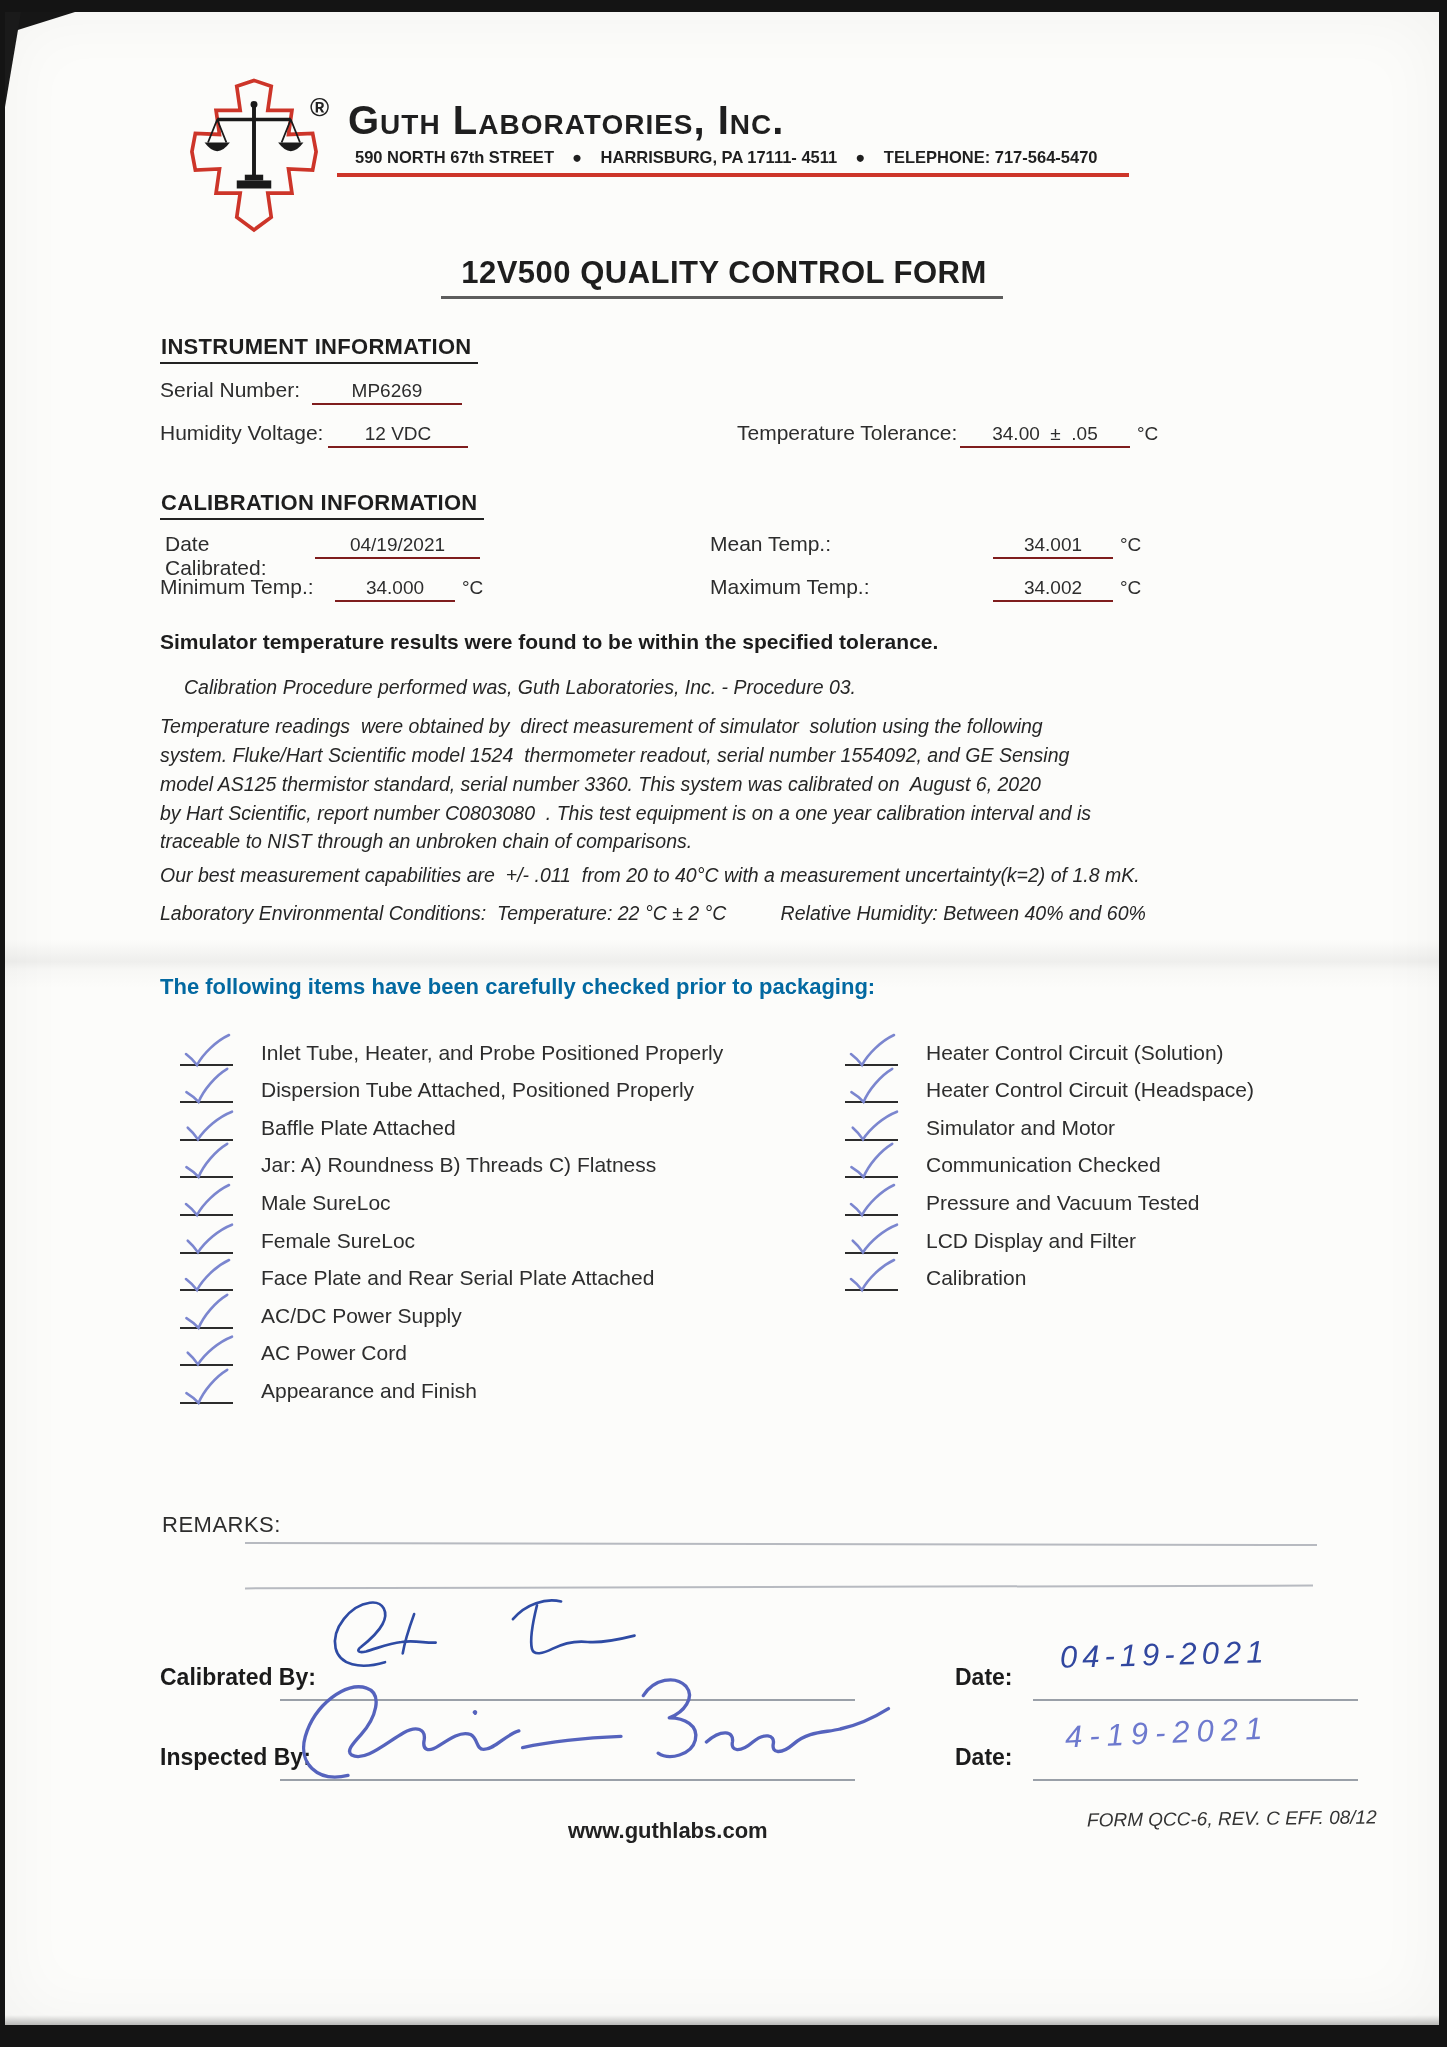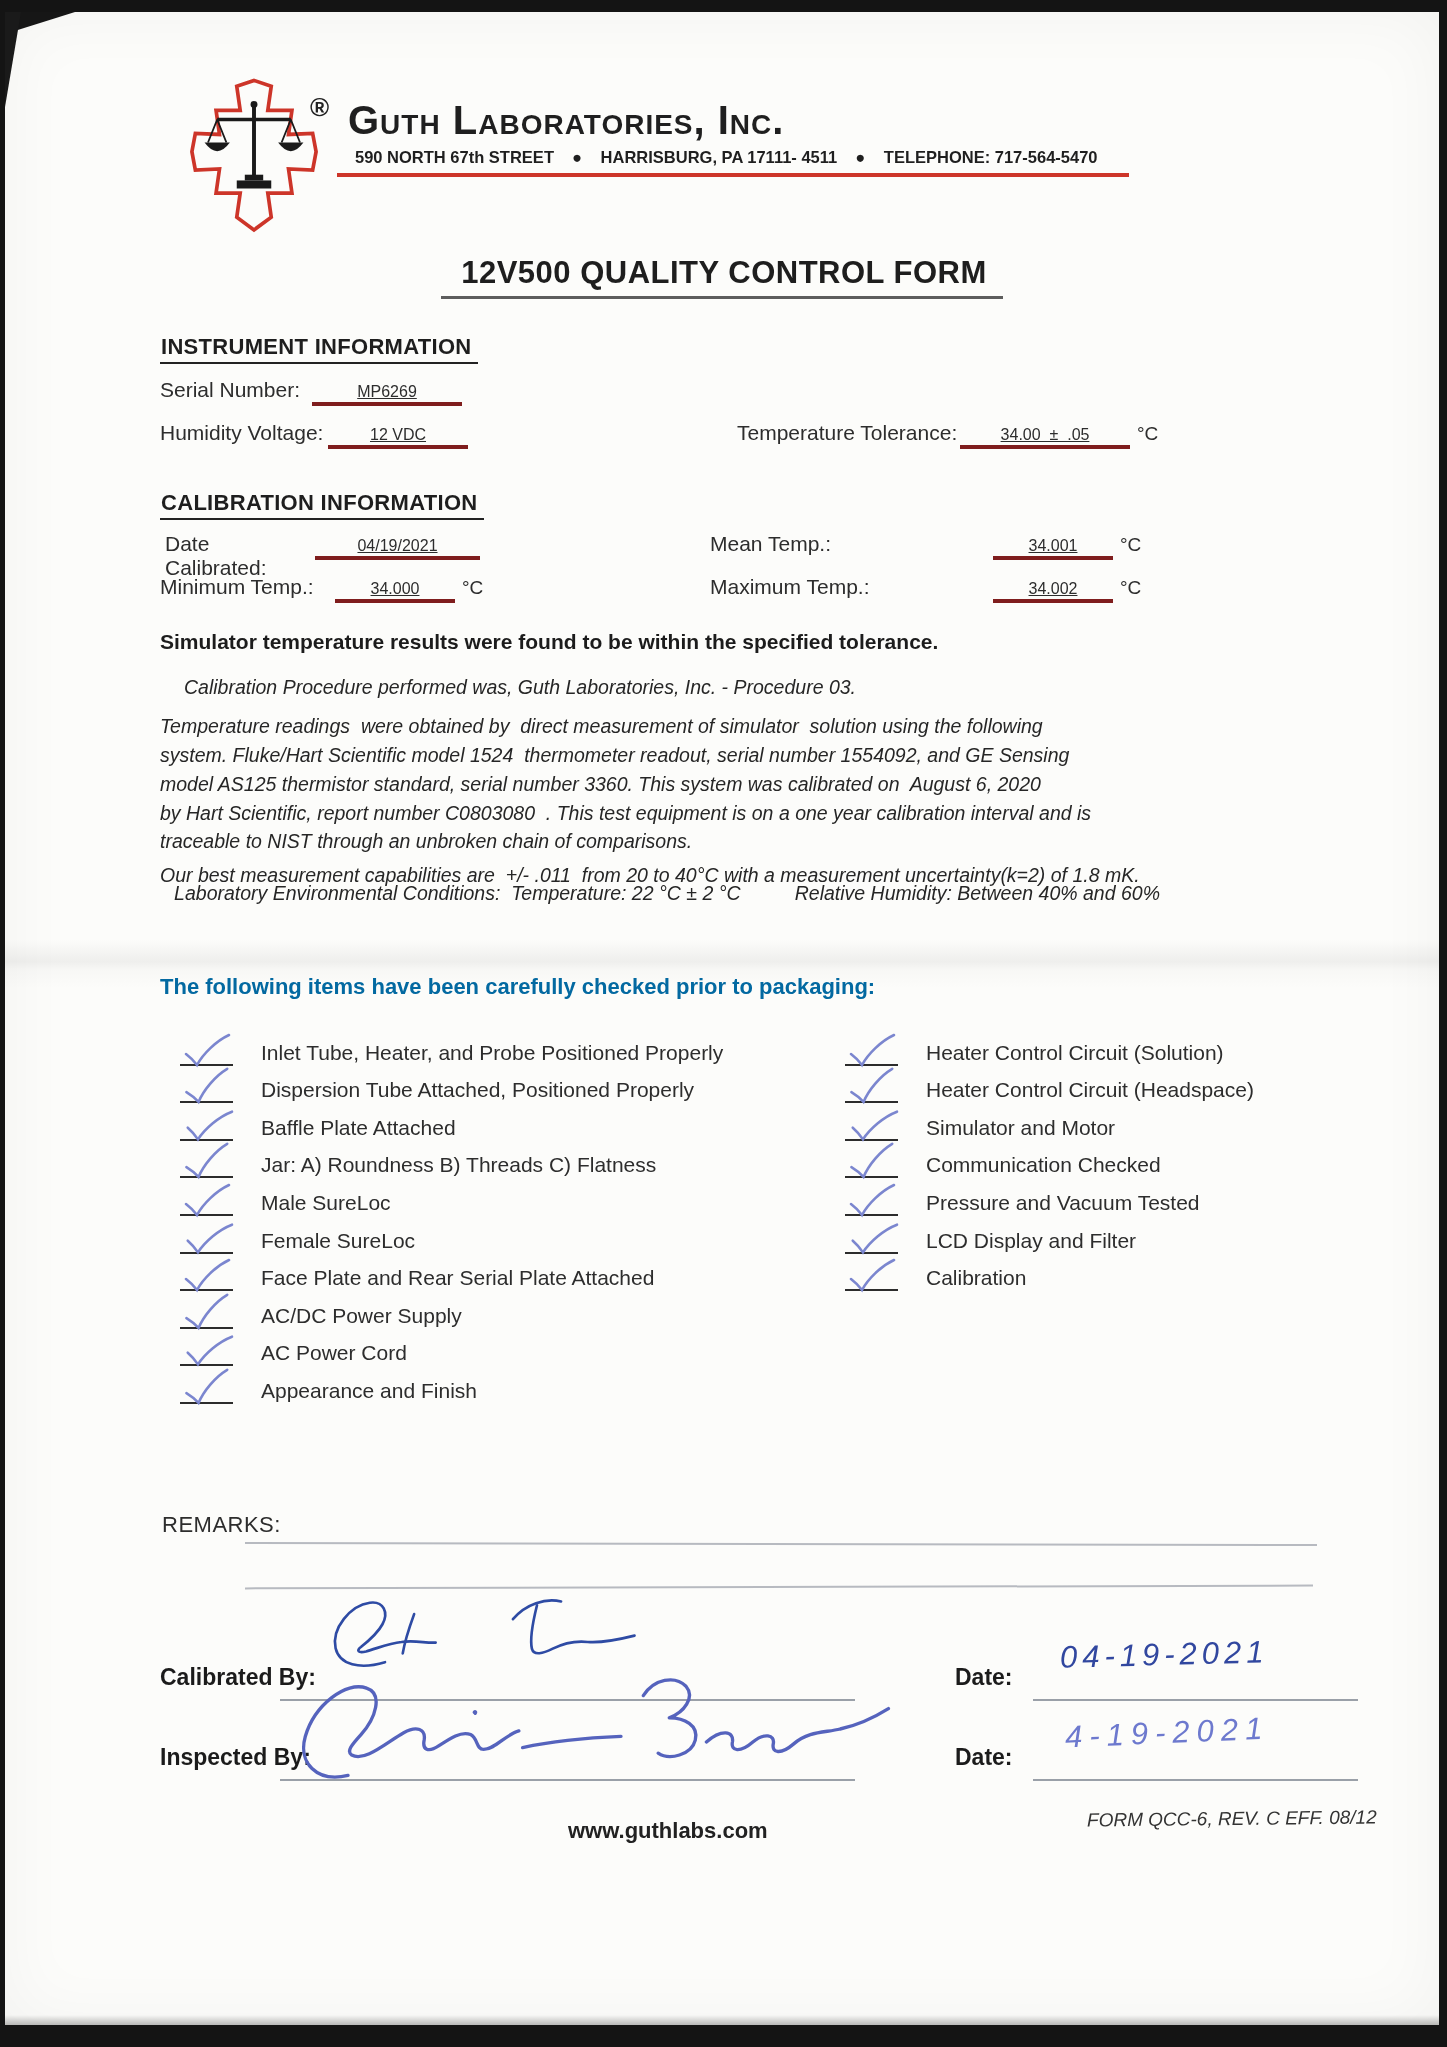--- a/index.html
+++ b/index.html
@@ -27,21 +27,21 @@
   .redline{position:absolute;left:332px;top:161px;width:792px;height:3.5px;background:#cd3529;}
 
   
   .title-wrap{position:absolute;left:0;top:243px;width:100%;text-align:center;}
   .title{display:inline-block;font-size:31px;font-weight:bold;letter-spacing:0.5px;color:#1e1e1e;
          border-bottom:3px solid #5d5d5d;padding:0 16px 5px 20px;}
 
   .sechead{font-size:22px;font-weight:bold;color:#1e1e1e;border-bottom:2.5px solid #222;
            padding:0 6px 2px 1px;letter-spacing:0.3px;}
   .lbl{font-size:21px;}
-  .val{display:inline-block;border-bottom:4px solid #7f1d1d;text-align:center;font-size:16px;padding:0 10px 1px;text-decoration:underline;}
+  .val{display:inline-block;border-bottom:2px solid #7f1d1d;text-align:center;font-size:19px;padding:0 10px 1px;}
   .unit{font-size:19px;margin-left:7px;}
   .fieldrow{display:flex;align-items:baseline;}
   .ilb{display:inline-block;}
 
   .stmt{font-size:21px;font-weight:bold;color:#1c1c1c;}
   .para{font-size:19.5px;font-style:italic;color:#262626;line-height:1.48;}
 
   .chkhead{font-size:22px;font-weight:bold;color:#0369a1;}
   .crow{height:37.6px;display:flex;align-items:flex-end;}
   .chk{position:relative;width:53px;height:30px;border-bottom:2px solid #2c2c2c;flex:none;}
@@ -135,21 +135,21 @@
     <div class="abs fieldrow" style="left:705px;top:563px;">
       <span class="lbl ilb" style="width:283px;">Maximum Temp.:</span>
       <span class="val" style="min-width:100px;">34.002</span>
       <span class="unit">°C</span>
     </div>
 
     <div class="abs stmt" style="left:155px;top:618px;">Simulator temperature results were found to be within the specified tolerance.</div>
     <div class="abs para" style="left:155px;top:661px;margin-left:24px;">Calibration Procedure performed was, Guth Laboratories, Inc. - Procedure 03.</div>
     <div class="abs para prewrap" style="left:155px;top:700px;width:940px;">Temperature readings  were obtained by  direct measurement of simulator  solution using the following  system. Fluke/Hart Scientific model 1524  thermometer readout, serial number 1554092, and GE Sensing model AS125 thermistor standard, serial number 3360. This system was calibrated on  August 6, 2020         by Hart Scientific, report number C0803080  . This test equipment is on a one year calibration interval and is traceable to NIST through an unbroken chain of comparisons.</div>
     <div class="abs para prewrap" style="left:155px;top:849px;width:980px;">Our best measurement capabilities are  +/- .011  from 20 to 40°C with a measurement uncertainty(k=2) of 1.8 mK.</div>
-    <div class="abs para prewrap" style="left:155px;top:867px;width:1000px;text-align:right;">Laboratory Environmental Conditions:  Temperature: 22 °C ± 2 °C          Relative Humidity: Between 40% and 60%</div>
+    <div class="abs para prewrap" style="left:155px;top:887px;width:1000px;">Laboratory Environmental Conditions:  Temperature: 22 °C ± 2 °C          Relative Humidity: Between 40% and 60%</div>
 
     <div class="abs chkhead" style="left:155px;top:962px;">The following items have been carefully checked prior to packaging:</div>
 
     <div class="abs" style="left:175px;top:1016px;">
       <div class="crow">
         <span class="chk">
             <svg class="ck" viewBox="0 0 50 36">
               <path d="M4 22C8 25 12 29 15 33C21 22 34 9 47 3"></path>
             </svg>
           </span>

